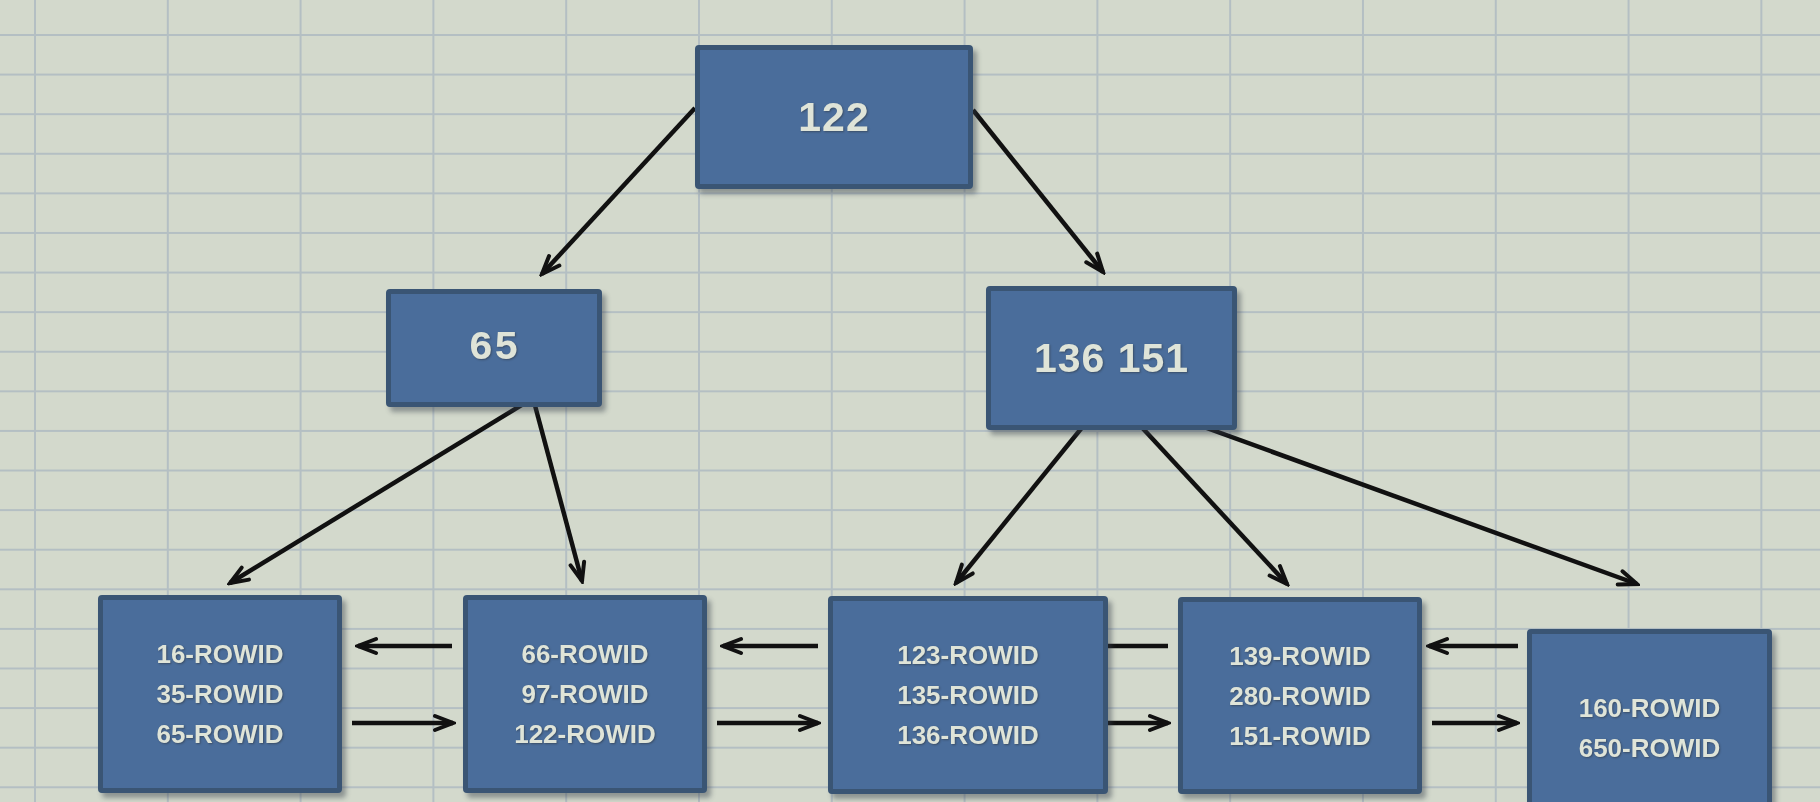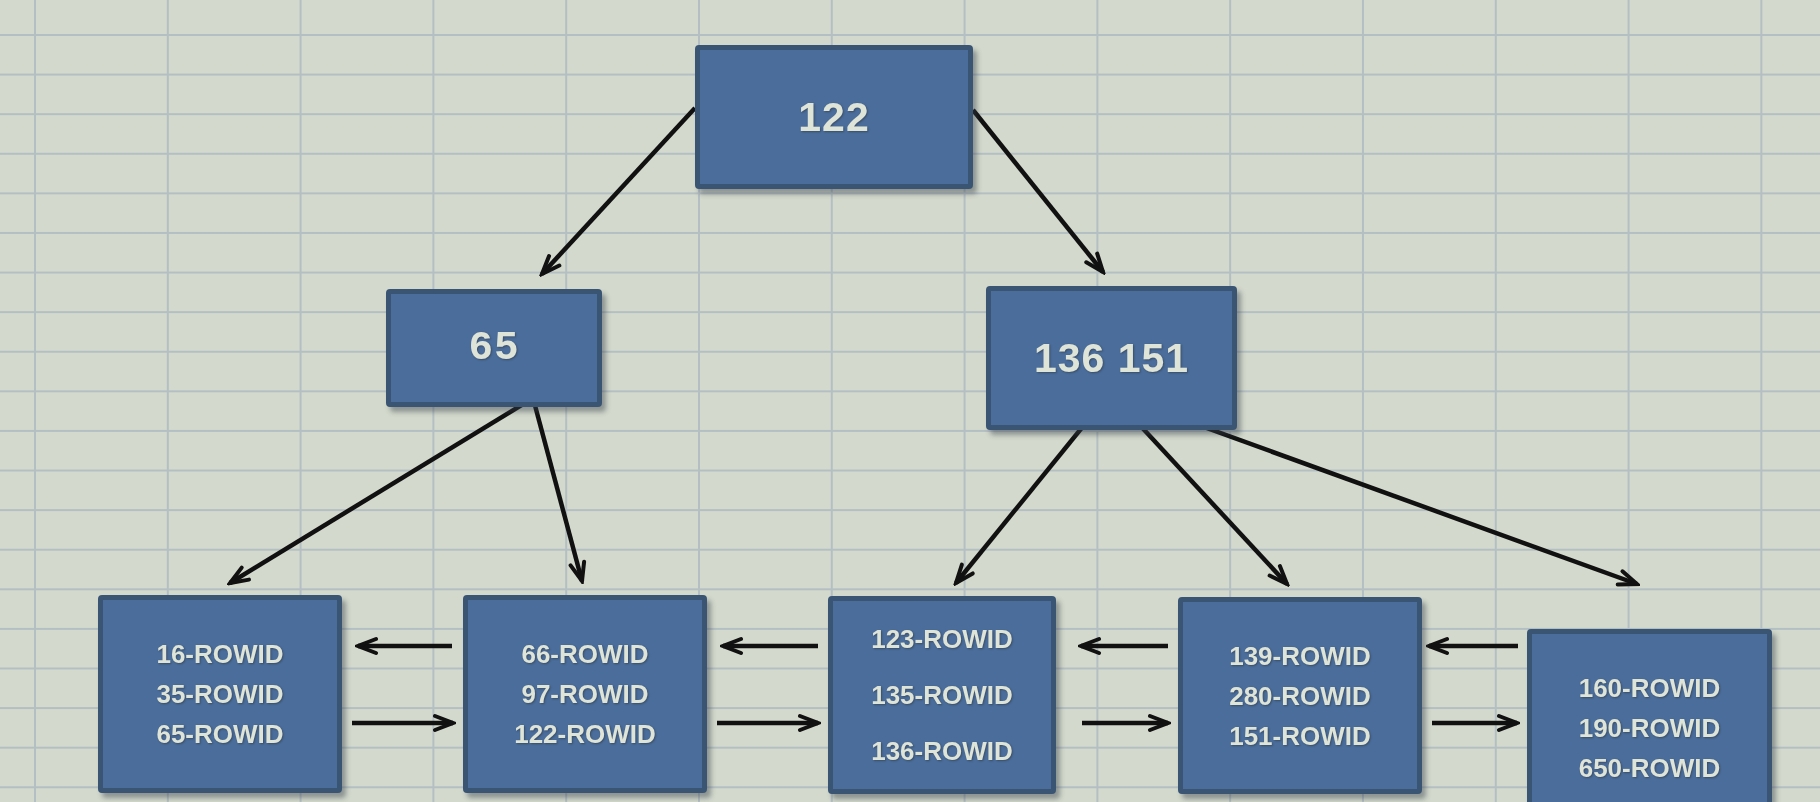--- a/index.html
+++ b/index.html
@@ -32,21 +32,21 @@
     margin-top:7px;
   }
   .node .big{font-size:41px;letter-spacing:1px;}
   .leaf .entry{font-size:26px;line-height:40px;white-space:nowrap;}
   
   #root  {left:695px; top:38px;  width:278px;height:144px;}
   #br-l  {left:386px; top:282px; width:216px;height:118px;font-family:Liberation Mono, monospace;}
   #br-r  {left:986px; top:279px; width:251px;height:144px;}
   #leaf0 {left:98px;  top:588px; width:244px;height:198px;}
   #leaf1 {left:463px; top:588px; width:244px;height:198px;}
-  #leaf2 {left:828px; top:589px; width:228px;height:198px;gap:16px;}
+  #leaf2 {left:828px; top:589px; width:280px;height:198px;}
   #leaf3 {left:1178px;top:590px; width:244px;height:197px;}
   #leaf4 {left:1527px;top:622px; width:245px;height:198px;}
   svg.connectors{position:absolute;left:0;top:0;pointer-events:none;}
   svg.connectors line{stroke:#111111;stroke-width:4.5px;}
 </style>
 </head>
 <body>
 
 <div class="canvas">
 
@@ -102,17 +102,16 @@
     <span class="entry">135-ROWID</span>
     <span class="entry">136-ROWID</span>
   </div>
   <div class="node leaf" id="leaf3">
     <span class="entry">139-ROWID</span>
     <span class="entry">280-ROWID</span>
     <span class="entry">151-ROWID</span>
   </div>
   <div class="node leaf" id="leaf4">
     <span class="entry">160-ROWID</span>
-    <span class="entry">190-ROWID</span>
     <span class="entry">650-ROWID</span>
   </div>
 
 </div>
 
 </body></html>

